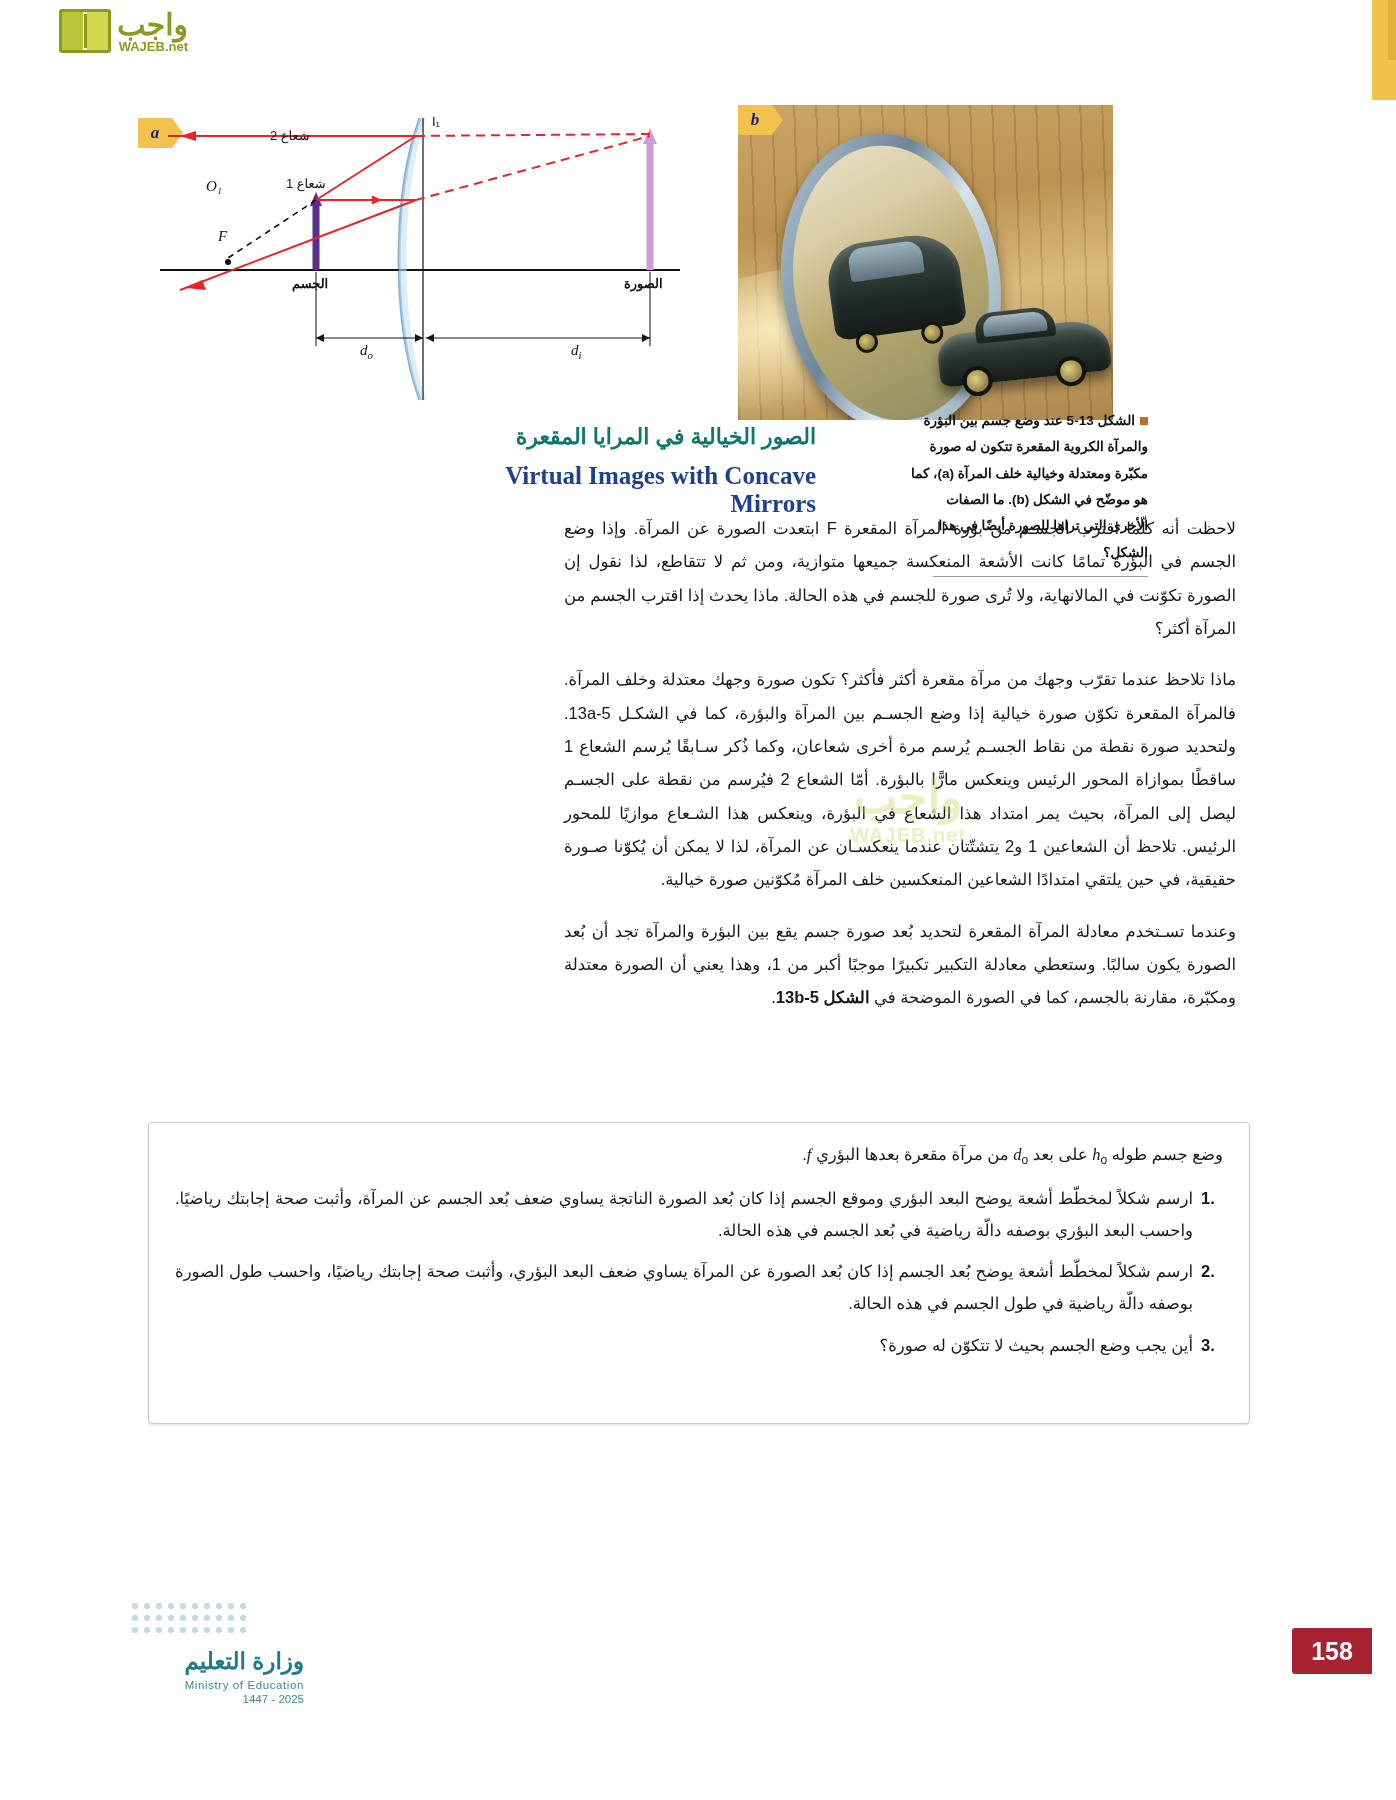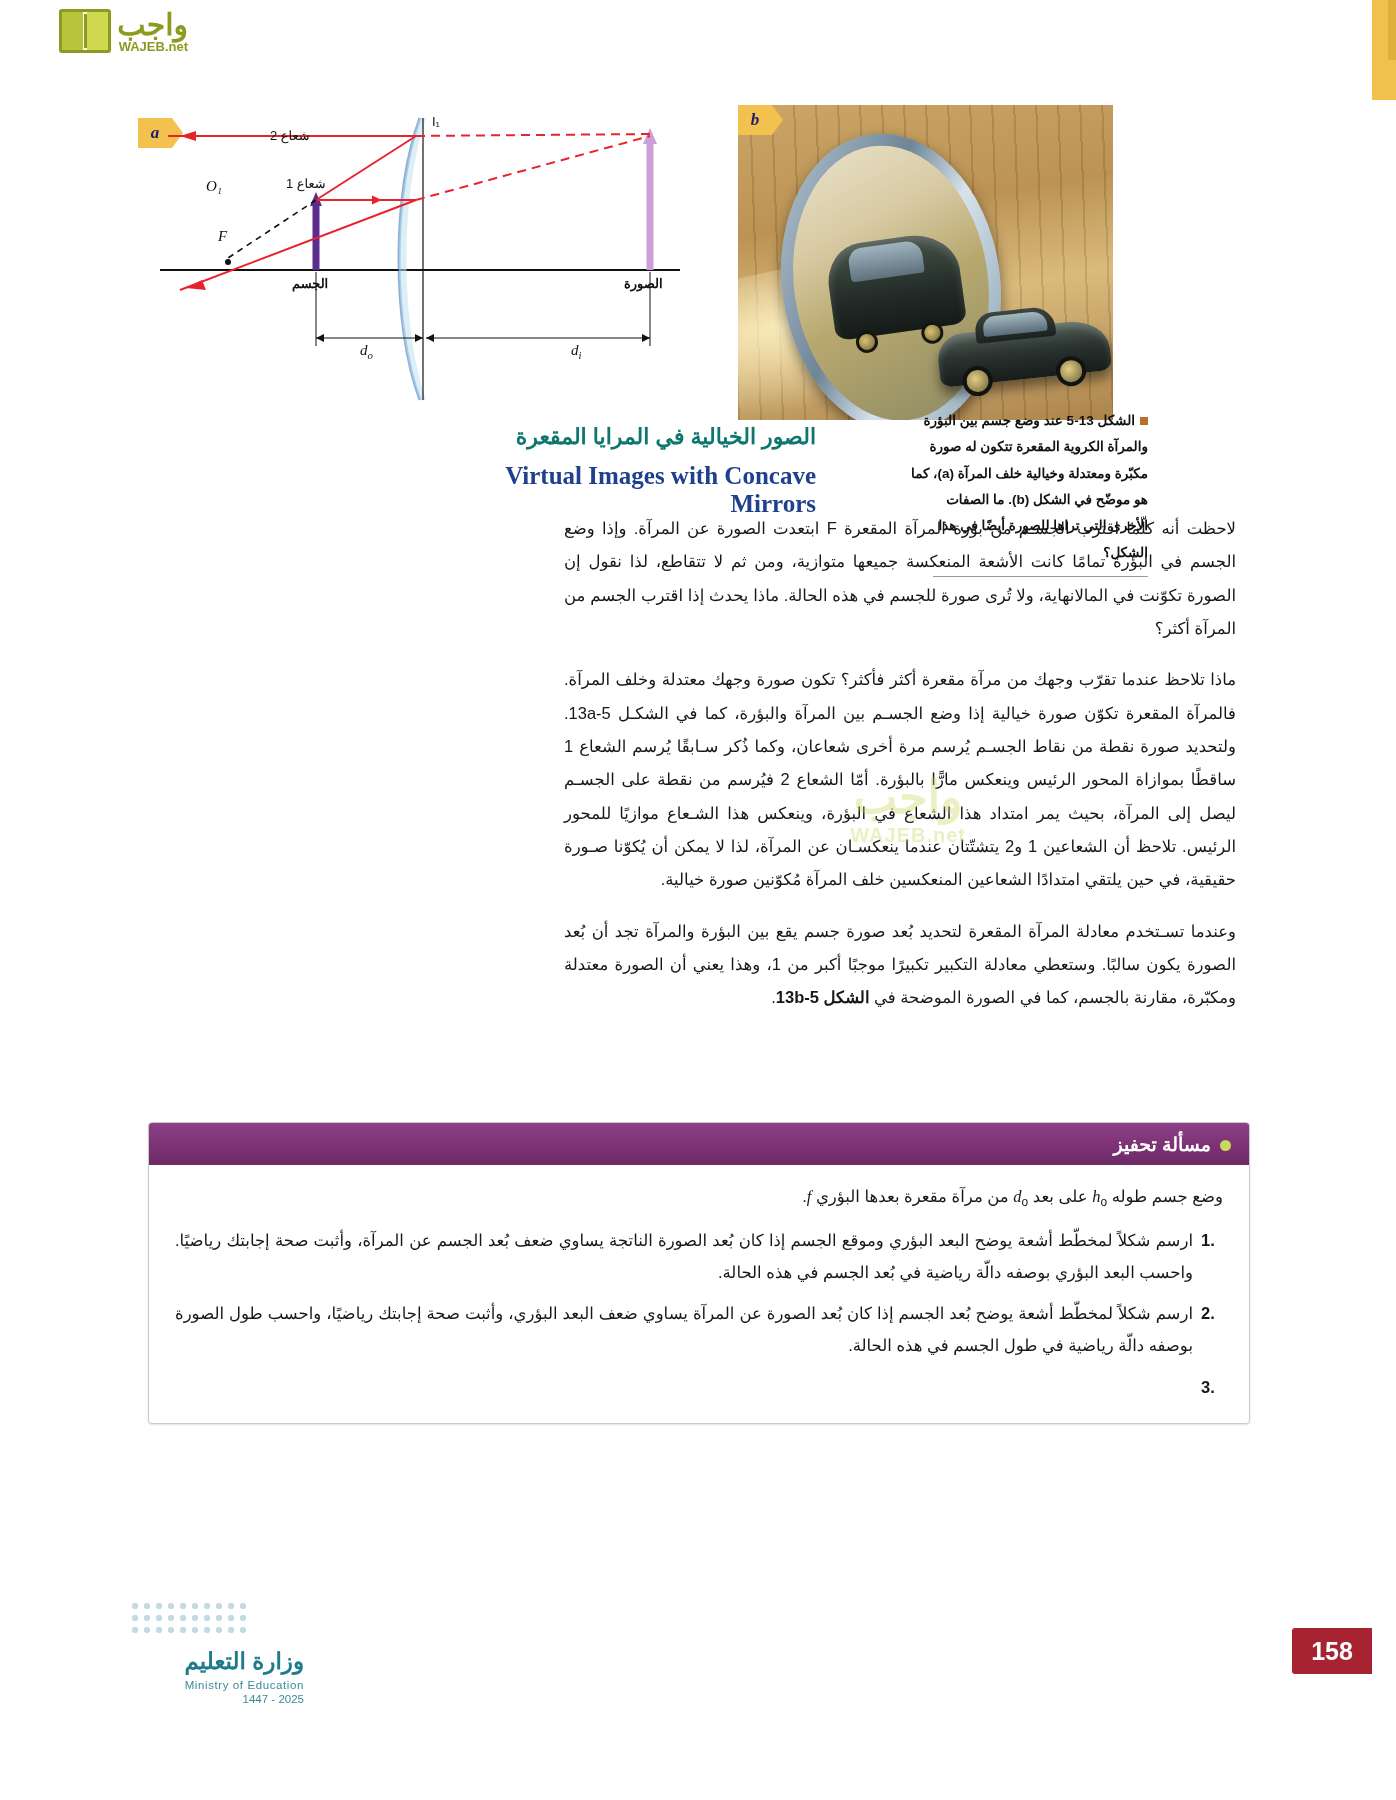--- a/index.html
+++ b/index.html
@@ -420,40 +420,36 @@
   <p>ماذا تلاحظ عندما تقرّب وجهك من مرآة مقعرة أكثر فأكثر؟ تكون صورة وجهك معتدلة وخلف المرآة. فالمرآة المقعرة تكوّن صورة خيالية إذا وضع الجسـم بين المرآة والبؤرة، كما في الشكـل 13a-5. ولتحديد صورة نقطة من نقاط الجسـم يُرسم مرة أخرى شعاعان، وكما ذُكر سـابقًا يُرسم الشعاع 1 ساقطًا بموازاة المحور الرئيس وينعكس مارًّا بالبؤرة. أمّا الشعاع 2 فيُرسم من نقطة على الجسـم ليصل إلى المرآة، بحيث يمر امتداد هذا الشعاع في البؤرة، وينعكس هذا الشـعاع موازيًا للمحور الرئيس. تلاحظ أن الشعاعين 1 و2 يتشتّتان عندما ينعكسـان عن المرآة، لذا لا يمكن أن يُكوّنا صـورة حقيقية، في حين يلتقي امتدادًا الشعاعين المنعكسين خلف المرآة مُكوّنين صورة خيالية.</p>
   <p><span>وعندما تسـتخدم معادلة المرآة المقعرة لتحديد بُعد صورة جسم يقع بين البؤرة والمرآة تجد أن بُعد الصورة يكون سالبًا. وستعطي معادلة التكبير تكبيرًا موجبًا أكبر من 1، وهذا يعني أن الصورة معتدلة ومكبّرة، مقارنة بالجسم، كما في الصورة الموضحة في </span><b>الشكل 13b-5</b><span>.</span></p>
 </div>
 
 <div id="wm-body">
   <div class="w1">واجب</div>
   <div class="w2">WAJEB.net</div>
 </div>
 
 <div id="problem-box">
-  <div class="bar">
-    <div class="title">
-      <span class="dot"></span><span>مسألة تحفيز</span>
-    </div>
-  </div>
   <div class="inner">
     <div class="lead">
       <span>وضع جسم طوله </span><span class="it">h</span><span class="sub">o</span><span> على بعد </span><span class="it">d</span><span class="sub">o</span><span> من مرآة مقعرة بعدها البؤري </span><span class="it">f</span><span>.</span>
     </div>
     <ol>
       <li>
         <span class="num">1.</span>
         <span>ارسم شكلاً لمخطّط أشعة يوضح البعد البؤري وموقع الجسم إذا كان بُعد الصورة الناتجة يساوي ضعف بُعد الجسم عن المرآة، وأثبت صحة إجابتك رياضيًا. واحسب البعد البؤري بوصفه دالّة رياضية في بُعد الجسم في هذه الحالة.</span>
       </li>
       <li>
         <span class="num">2.</span>
         <span>ارسم شكلاً لمخطّط أشعة يوضح بُعد الجسم إذا كان بُعد الصورة عن المرآة يساوي ضعف البعد البؤري، وأثبت صحة إجابتك رياضيًا، واحسب طول الصورة بوصفه دالّة رياضية في طول الجسم في هذه الحالة.</span>
       </li>
       <li>
         <span class="num">3.</span>
+        <span>أين يجب وضع الجسم بحيث لا تتكوّن له صورة؟</span>
       </li>
     </ol>
   </div>
 </div>
 
 <div id="moe">
   <div class="dots"></div>
   <div class="ar">وزارة التعليم</div>
   <div class="en">Ministry of Education</div>
   <div class="yr">2025 - 1447</div>

